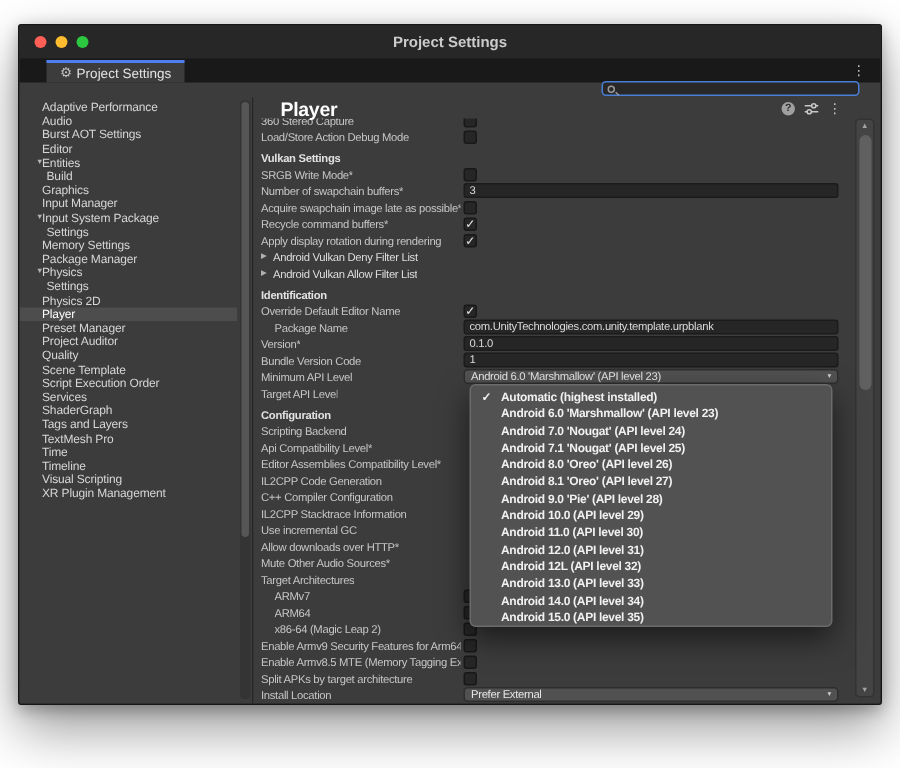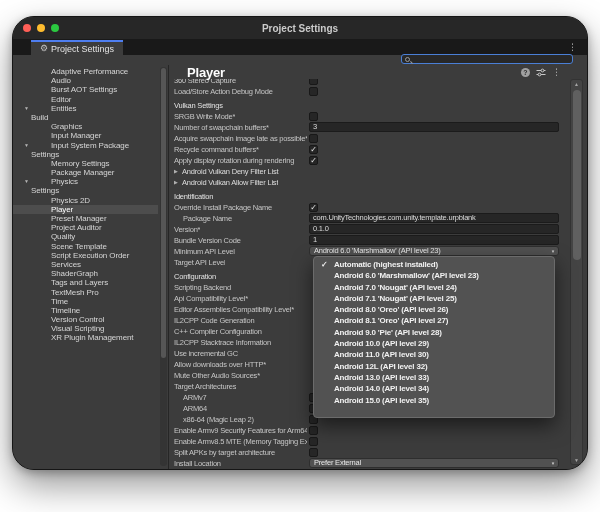--- a/index.html
+++ b/index.html
@@ -1,19 +1,19 @@
 <!DOCTYPE html>
 <html><head>
 <meta charset="utf-8">
 <style>
   *{box-sizing:border-box;margin:0;padding:0}
   html,body{width:600px;height:512px;overflow:hidden}
   body{background:#ffffff;font-family:"Liberation Sans",sans-serif;position:relative}
   .window{position:absolute;left:12px;top:16px;width:576px;height:454px;background:#3c3c3c;
-    border:1px solid #161616;border-radius:22px;overflow:hidden;
+    border:1px solid #161616;border-radius:2px;overflow:hidden;
     box-shadow:0 16px 36px rgba(0,0,0,.40),0 3px 10px rgba(0,0,0,.28)}
   
   .titlebar{height:23px;background:#272727;border-bottom:1px solid #191919;position:relative}
   .lights{position:absolute;left:10px;top:7px;display:flex;gap:6px}
   .light{width:8px;height:8px;border-radius:50%}
   .light.red{background:#ff5f57}.light.yellow{background:#febc2e}.light.green{background:#2bc840}
   .win-title{text-align:center;line-height:23px;font-size:10px;font-weight:bold;color:#cbcbcb}
   
   .tabbar{height:15px;background:#191919;position:relative}
   .tab{position:absolute;left:18px;top:0;height:15px;background:#3c3c3c;border-top:2px solid #4e7ef0;
@@ -26,41 +26,41 @@
     border:1px solid #4a7fd6;border-radius:3px;display:flex;align-items:center;padding-left:3px;z-index:9}
   .mag{width:5px;height:5px;border:1px solid #9a9a9a;border-radius:50%;position:relative;flex:none}
   .mag::after{content:"";position:absolute;left:3.6px;top:4.2px;width:3px;height:1px;background:#9a9a9a;transform:rotate(45deg)}
   .search-val{font-size:7px;color:#ddd;padding-left:2px}
   
   .content{position:absolute;left:0;top:48px;right:0;bottom:0;display:flex}
   
   .sidebar{width:156px;flex:none;position:relative;background:#3c3c3c;border-right:1px solid #262626}
   .side-list{position:absolute;left:0;top:2px;right:10px;bottom:0;overflow:hidden}
   .side-item{height:9.2px;line-height:9.2px;font-size:8px;letter-spacing:-0.1px;color:#d6d6d6;
-    padding-left:38px;position:relative;white-space:nowrap}
+    padding-left:15px;position:relative;white-space:nowrap}
   .side-item.child{padding-left:18px}
   .side-item.selected{background:#4d4d4d;color:#ffffff}
   .side-item .arrow{position:absolute;left:11px;top:0;font-size:5px;color:#b5b5b5;line-height:9.2px}
   .side-scroll{position:absolute;right:1px;top:2px;width:7px;bottom:3px;background:#343434;border-radius:3px}
   .side-thumb{position:absolute;left:1px;right:1px;top:1px;height:290px;background:#565656;border-radius:3px}
   
   .main{flex:1;position:relative;background:#3c3c3c;overflow:hidden}
   .main-header{position:absolute;left:0;top:0;right:20px;height:14px;background:#3c3c3c;z-index:5}
   .main-title{position:absolute;left:18px;top:0;font-size:13px;font-weight:bold;color:#fdfdfd;line-height:15px;letter-spacing:-0.2px}
   .hdr-icons{position:absolute;right:6px;top:3px;display:flex;gap:6px;align-items:center}
   .help-ic{width:9px;height:9px;border-radius:50%;background:#a0a0a0;color:#2e2e2e;font-size:7px;font-weight:bold;
     text-align:center;line-height:9px}
   .kebab2{color:#c5c5c5;font-size:9px;line-height:9px}
   
   .rows{position:absolute;left:0;top:0;right:22px;bottom:0;padding-top:10px;z-index:1}
   .row{height:11px;line-height:11px;position:relative;font-size:7.5px;letter-spacing:-0.2px;color:#c6c6c6;white-space:nowrap}
   .row .lbl{position:absolute;left:5px;top:0;max-width:133px;overflow:hidden}
   .row.ind2 .lbl{left:14px;max-width:124px}
   .row.section{margin-top:3px}
-  .row.section .lbl{font-weight:normal;color:#e2e2e2;max-width:none}
+  .row.section .lbl{font-weight:bold;color:#e2e2e2;max-width:none}
   .row.foldout .lbl{left:13px;font-weight:normal;color:#dedede}
   .row .fold{position:absolute;left:5px;top:0;font-size:5px;color:#b0b0b0;line-height:11px}
   .ctrl-cb{position:absolute;left:140px;top:1px;width:9px;height:9px;background:#262626;border:1px solid #181818;
     border-radius:2px;color:#e6e6e6;font-size:8px;line-height:7px;text-align:center}
   .ctrl-field{position:absolute;left:140px;top:0px;width:250px;height:10px;background:#262626;border:1px solid #1b1b1b;
     border-radius:2px;font-size:7.5px;color:#dadada;line-height:8px;padding-left:3px;overflow:hidden}
   .ctrl-dd{position:absolute;left:140px;top:0px;width:250px;height:10px;background:#515151;border:1px solid #2e2e2e;
     border-radius:3px;font-size:7.5px;color:#e8e8e8;line-height:8px;padding-left:4px;overflow:hidden}
   .ctrl-dd .caret{position:absolute;right:4px;top:0;font-size:5px;color:#cccccc;line-height:8px}
   
@@ -130,21 +130,20 @@
           <div class="side-item"><span>Project Auditor</span></div>
           <div class="side-item"><span>Quality</span></div>
           <div class="side-item"><span>Scene Template</span></div>
           <div class="side-item"><span>Script Execution Order</span></div>
           <div class="side-item"><span>Services</span></div>
           <div class="side-item"><span>ShaderGraph</span></div>
           <div class="side-item"><span>Tags and Layers</span></div>
           <div class="side-item"><span>TextMesh Pro</span></div>
           <div class="side-item"><span>Time</span></div>
           <div class="side-item"><span>Timeline</span></div>
-          <div class="side-item"><span>Version Control</span></div>
           <div class="side-item"><span>Visual Scripting</span></div>
           <div class="side-item"><span>XR Plugin Management</span></div>
         </div>
       <div class="side-scroll">
         <div class="side-thumb"></div>
       </div>
     </div>
 
     <div class="main">
       <div class="rows">
@@ -184,21 +183,21 @@
             <span class="lbl">Android Vulkan Deny Filter List</span>
           </div>
           <div class="row foldout">
             <span class="fold">▶</span>
             <span class="lbl">Android Vulkan Allow Filter List</span>
           </div>
           <div class="row section">
             <span class="lbl">Identification</span>
           </div>
           <div class="row">
-            <span class="lbl">Override Install Package Name</span>
+            <span class="lbl">Override Default Editor Name</span>
             <span class="ctrl-cb">✓</span>
           </div>
           <div class="row ind2">
             <span class="lbl">Package Name</span>
             <span class="ctrl-field">com.UnityTechnologies.com.unity.template.urpblank</span>
           </div>
           <div class="row">
             <span class="lbl">Version*</span>
             <span class="ctrl-field">0.1.0</span>
           </div>
@@ -293,20 +292,21 @@
       <div class="popup">
           <div class="pop-item"><span class="chk">✓</span><span>Automatic (highest installed)</span></div>
           <div class="pop-item"><span>Android 6.0 'Marshmallow' (API level 23)</span></div>
           <div class="pop-item"><span>Android 7.0 'Nougat' (API level 24)</span></div>
           <div class="pop-item"><span>Android 7.1 'Nougat' (API level 25)</span></div>
           <div class="pop-item"><span>Android 8.0 'Oreo' (API level 26)</span></div>
           <div class="pop-item"><span>Android 8.1 'Oreo' (API level 27)</span></div>
           <div class="pop-item"><span>Android 9.0 'Pie' (API level 28)</span></div>
           <div class="pop-item"><span>Android 10.0 (API level 29)</span></div>
           <div class="pop-item"><span>Android 11.0 (API level 30)</span></div>
+          <div class="pop-item"><span>Android 12.0 (API level 31)</span></div>
           <div class="pop-item"><span>Android 12L (API level 32)</span></div>
           <div class="pop-item"><span>Android 13.0 (API level 33)</span></div>
           <div class="pop-item"><span>Android 14.0 (API level 34)</span></div>
           <div class="pop-item"><span>Android 15.0 (API level 35)</span></div>
         </div>
 
       <div class="vscroll">
         <div class="sb-up">▲</div>
         <div class="sb-thumb"></div>
         <div class="sb-dn">▼</div>

